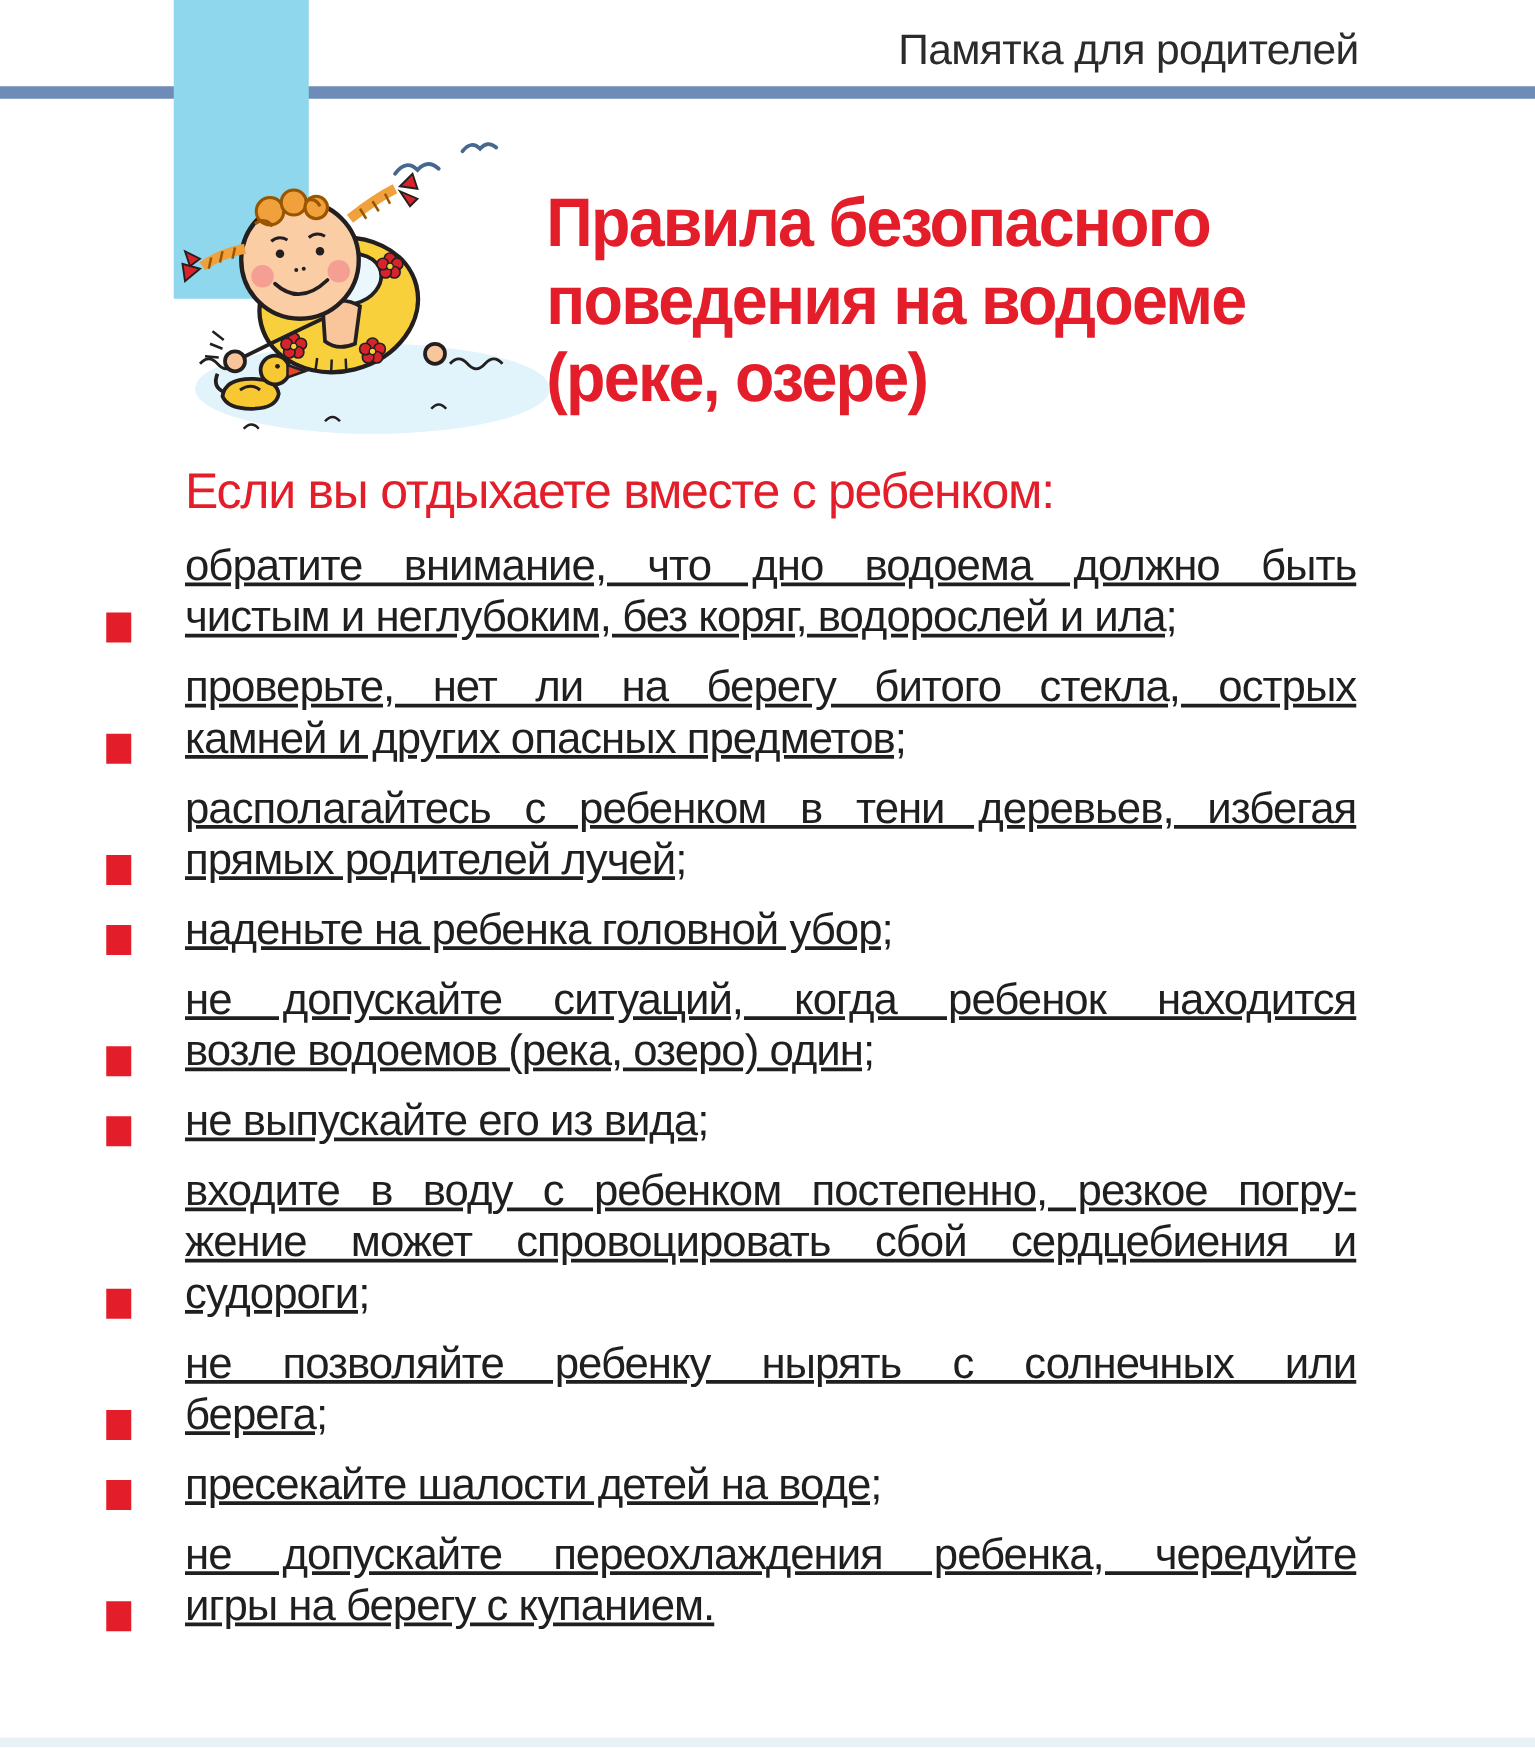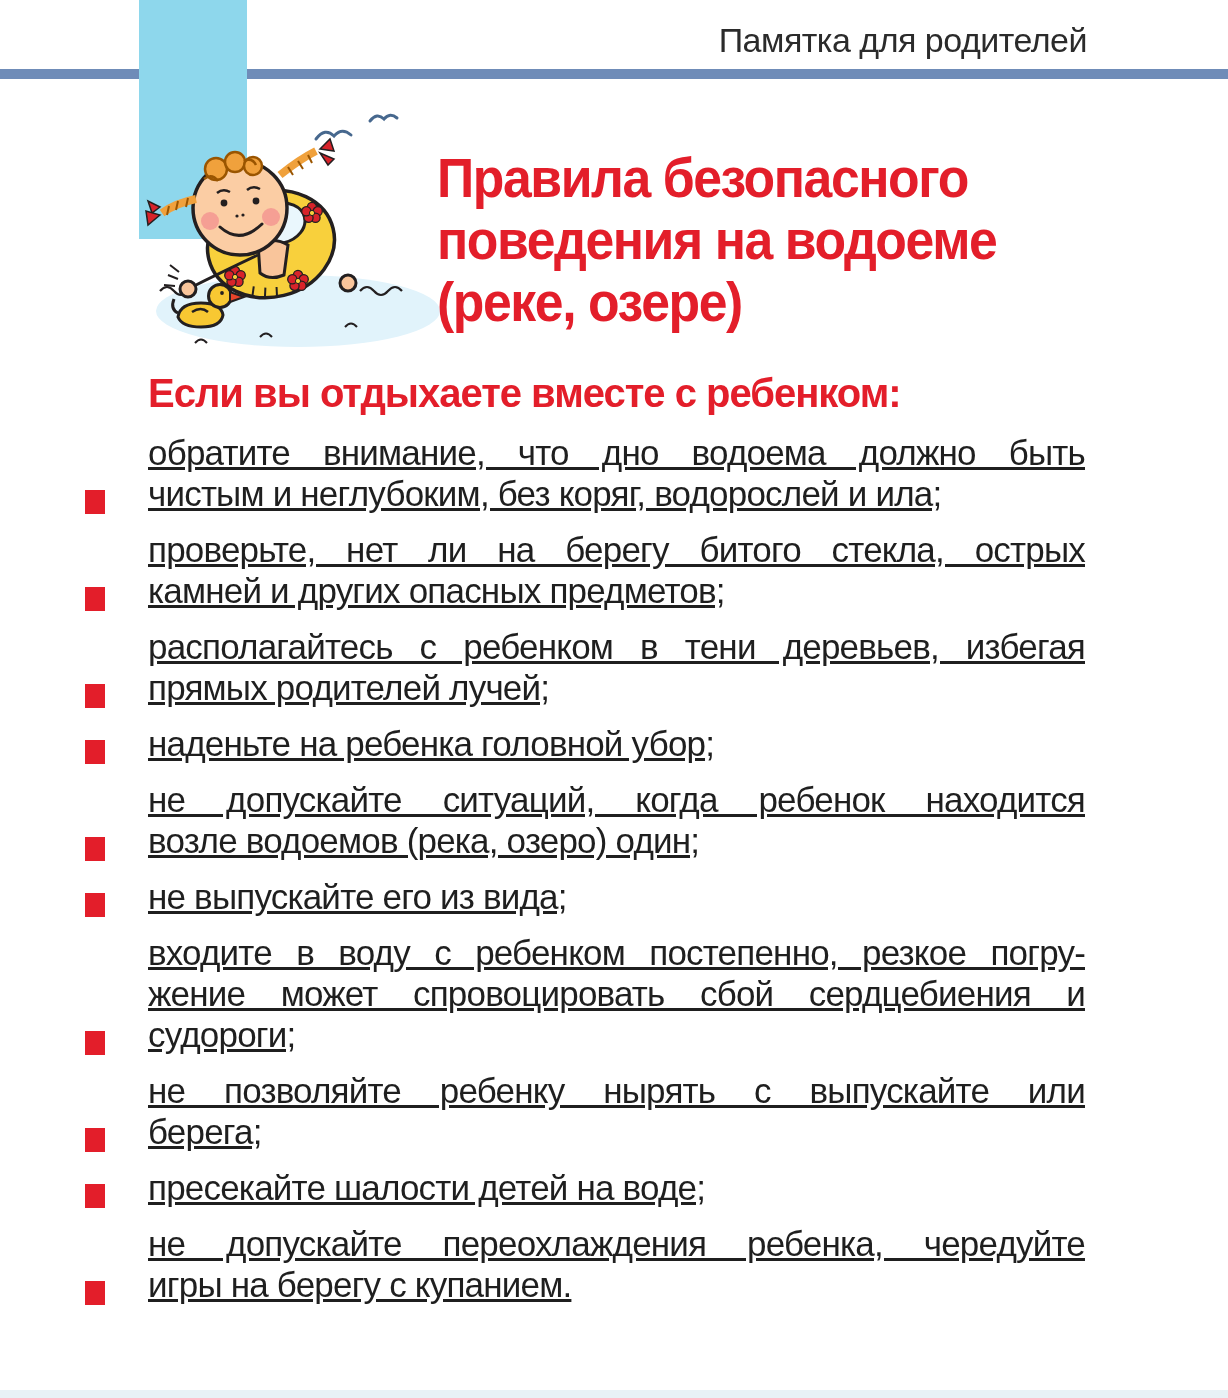--- a/index.html
+++ b/index.html
@@ -62,21 +62,21 @@
   }
   .content {
     position: absolute;
     left: 85px; top: 371px;
     width: 1010px;
     color: var(--text_black);
     z-index: 3;
   }
   .section-heading {
     color: var(--accent_red);
-    font-weight: bold;
+    font-weight: normal;
     font-size: 40px;
     letter-spacing: -1px;
     line-height: 44px;
     margin-left: 63px;
     margin-bottom: 17px;
   }
   .item {
     display: flex;
     align-items: flex-end;
     margin-bottom: 15px;
@@ -260,21 +260,21 @@
           <span class="marker"></span>
           <div class="item-text">
             <div class="line">входите в воду с ребенком постепенно, резкое погру-</div>
             <div class="line">жение может спровоцировать сбой сердцебиения и</div>
             <div class="line last">судороги;</div>
           </div>
         </div>
         <div class="item">
           <span class="marker"></span>
           <div class="item-text">
-            <div class="line">не позволяйте ребенку нырять с выпускайте или</div>
+            <div class="line">не позволяйте ребенку нырять с солнечных или</div>
             <div class="line last">берега;</div>
           </div>
         </div>
         <div class="item">
           <span class="marker"></span>
           <div class="item-text">
             <div class="line last">пресекайте шалости детей на воде;</div>
           </div>
         </div>
         <div class="item">

